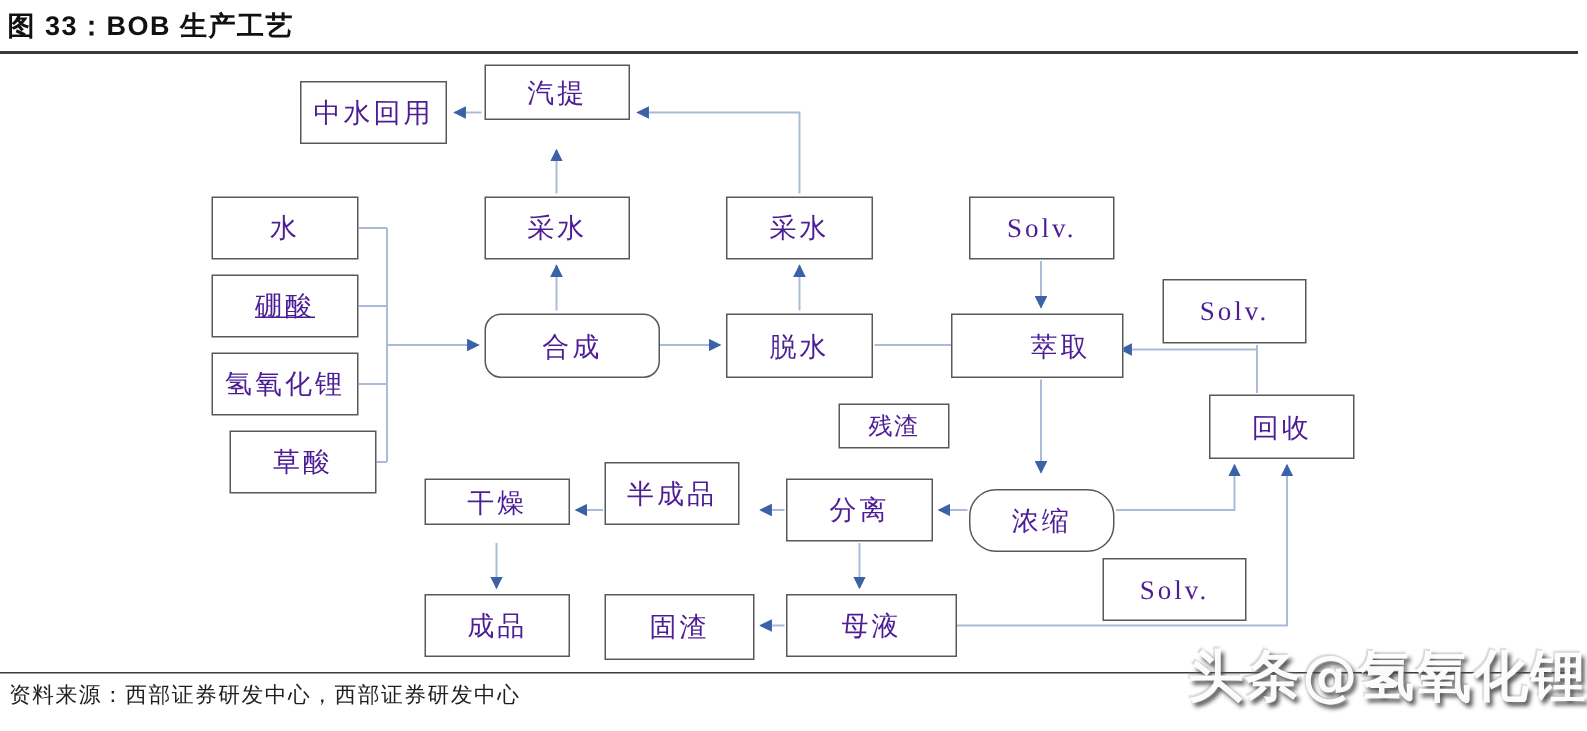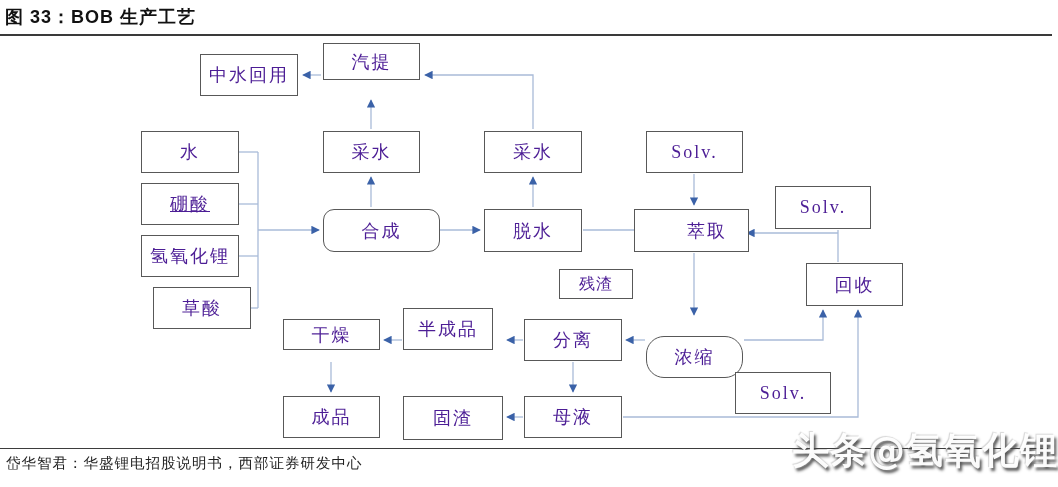--- a/index.html
+++ b/index.html
@@ -94,27 +94,27 @@
     <div class="node" style="left:141px;top:131px;width:98px;height:42px;">水</div>
     <div class="node" style="left:141px;top:183px;width:98px;height:42px;text-decoration:underline;">硼酸</div>
     <div class="node" style="left:141px;top:235px;width:98px;height:42px;">氢氧化锂</div>
     <div class="node" style="left:141px;top:287px;width:98px;height:42px;margin-left:12px;">草酸</div>
     <div class="node" style="left:323px;top:209px;width:117px;height:43px;border-radius:11px;">合成</div>
     <div class="node" style="left:484px;top:209px;width:98px;height:43px;">脱水</div>
     <div class="node" style="left:634px;top:209px;width:115px;height:43px;padding-left:31px;">萃取</div>
     <div class="node" style="left:775px;top:186px;width:96px;height:43px;">Solv.</div>
     <div class="node" style="left:791px;top:263px;width:97px;height:43px;margin-left:15px;">回收</div>
     <div class="node small" style="left:559px;top:269px;width:74px;height:30px;">残渣</div>
-    <div class="node" style="left:646px;top:336px;width:97px;height:42px;border-radius:18px;">浓缩</div>
+    <div class="node" style="left:646px;top:326px;width:97px;height:42px;border-radius:18px;">浓缩</div>
     <div class="node" style="left:524px;top:319px;width:98px;height:42px;">分离</div>
     <div class="node" style="left:403px;top:308px;width:90px;height:42px;">半成品</div>
     <div class="node" style="left:283px;top:319px;width:97px;height:31px;">干燥</div>
     <div class="node" style="left:283px;top:396px;width:97px;height:42px;">成品</div>
     <div class="node" style="left:403px;top:396px;width:100px;height:44px;">固渣</div>
-    <div class="node" style="left:524px;top:396px;width:98px;height:42px;">母液</div>
+    <div class="node" style="left:524px;top:396px;width:114px;height:42px;">母液</div>
     <div class="node" style="left:735px;top:372px;width:96px;height:42px;">Solv.</div>
   </div>
 
   <div class="src-rule"></div>
-  <div class="source">岱华智君：华盛锂电招股说明书，西部证券研发中心</div>
+  <div class="source">资料来源：西部证券研发中心，西部证券研发中心</div>
   <div class="watermark">头条@氢氧化锂</div>
 
 </div>
 
 </body></html>

